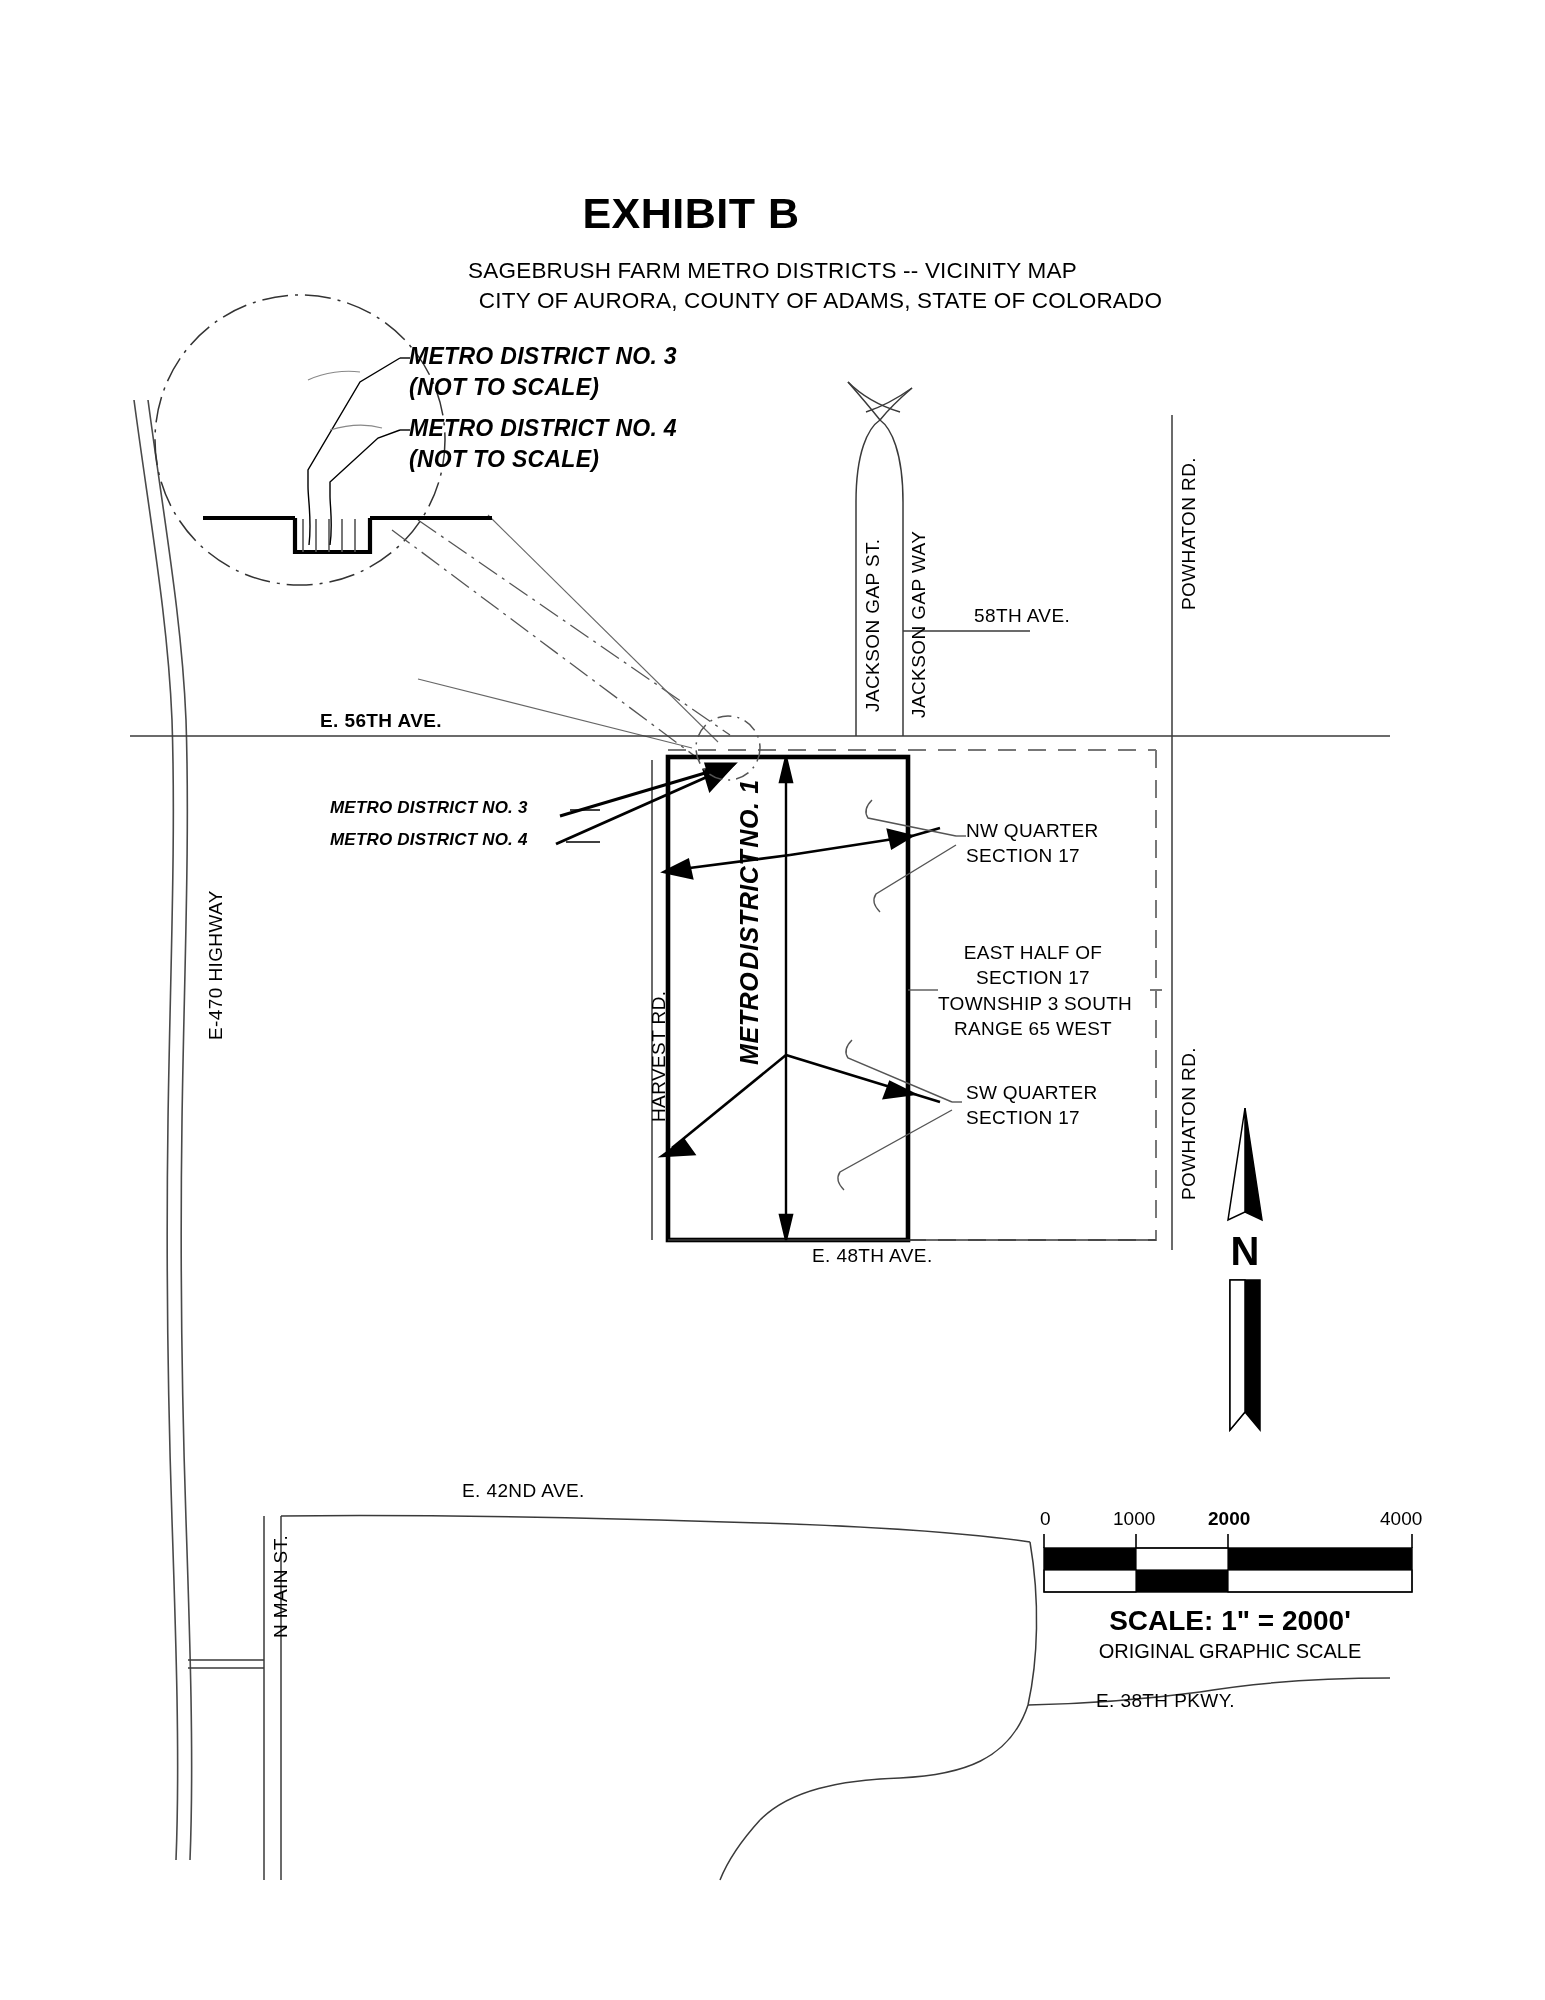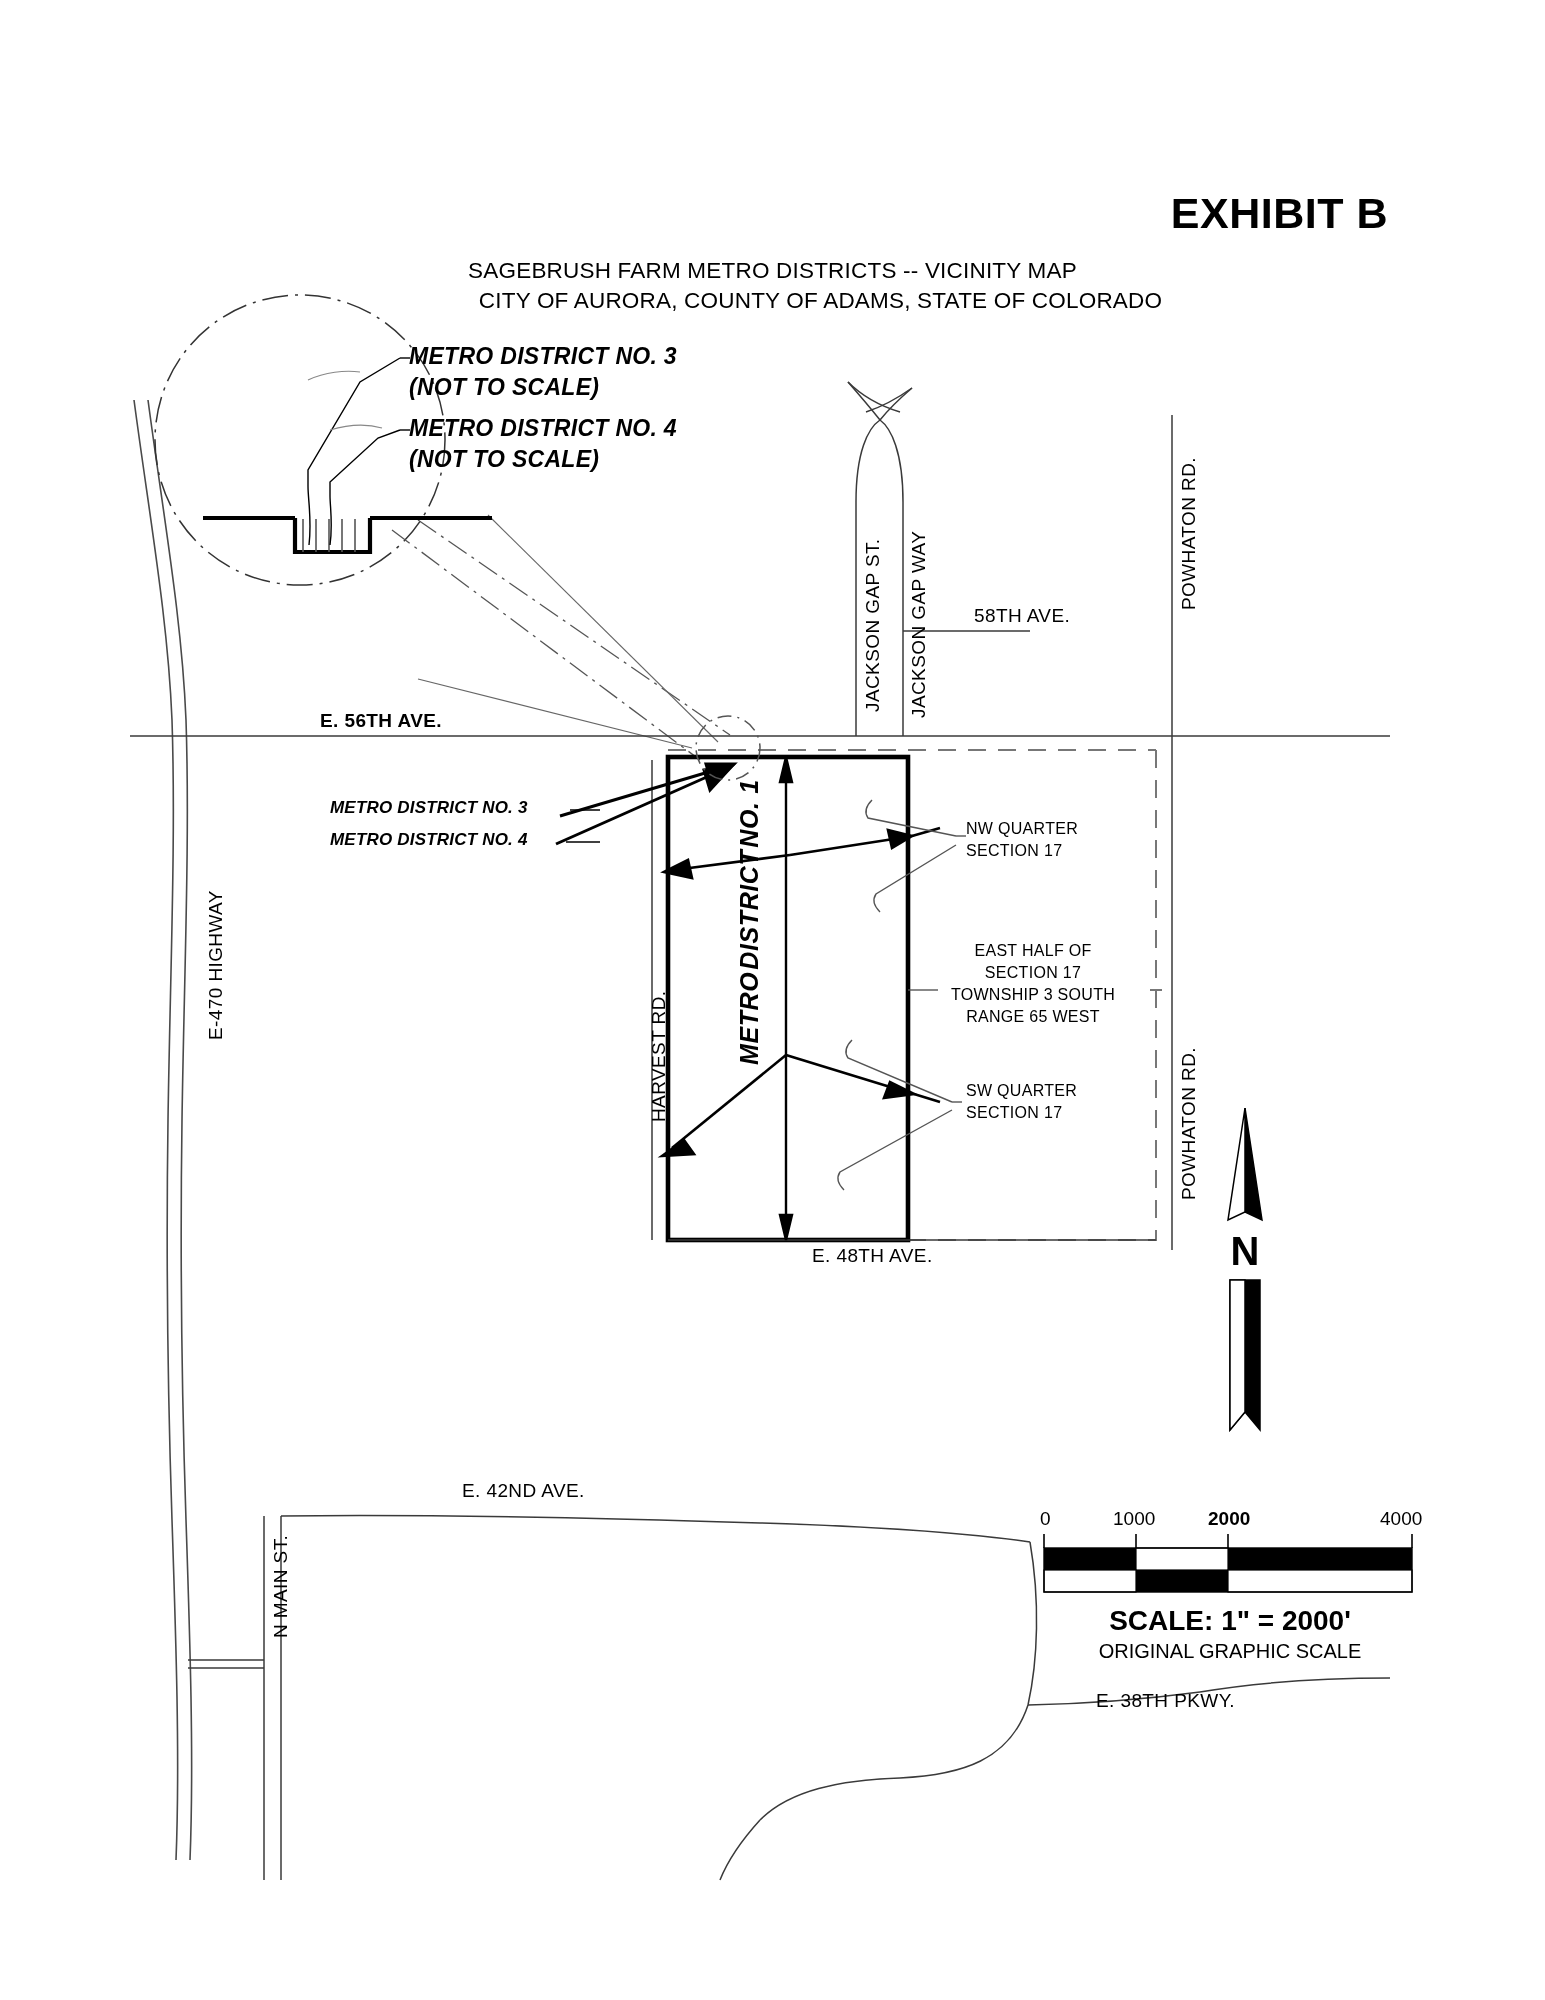--- a/index.html
+++ b/index.html
@@ -55,21 +55,21 @@
     font-size: 19px;
     letter-spacing: 0.4px;
   }
   .road-v {
     font-size: 19px;
     letter-spacing: 0.4px;
     transform-origin: 0 0;
     transform: rotate(-90deg);
   }
   .annot {
-    font-size: 16px;
+    font-size: 19px;
     letter-spacing: 0.3px;
     text-align: center;
   }
   .scalenum {
     font-size: 19px;
   }
   .scaletitle {
     font-size: 28px;
     font-weight: bold;
   }
@@ -249,21 +249,21 @@
       <path d="M 1030 1542 C 1040 1600, 1038 1660, 1028 1705"></path>
       <path d="M 1028 1705 C 1010 1760, 962 1775, 900 1778"></path>
       <path d="M 900 1778 C 840 1780, 790 1790, 760 1820"></path>
       <path d="M 760 1820 C 740 1842, 728 1860, 720 1880"></path>
 
       <path d="M 1028 1705 C 1080 1704, 1140 1700, 1200 1692"></path>
       <path d="M 1200 1692 C 1260 1682, 1320 1678, 1390 1678"></path>
     </g>
   </svg>
 
-  <div class="t title" style="left:16px; top:188px; width:1372px; text-align:right;">EXHIBIT B</div>
+  <div class="t title" style="left:5px; top:188px; width:1372px; text-align:center;">EXHIBIT B</div>
 
   <div class="t subtitle" style="left:0; top:258px; width:1545px; text-align:center;">SAGEBRUSH FARM METRO DISTRICTS -- VICINITY MAP</div>
 
   <div class="t subtitle" style="left:0; top:288px; width:1545px; text-align:center;padding-left:48px;">CITY OF AURORA, COUNTY OF ADAMS, STATE OF COLORADO</div>
 
   <div class="t callout" style="left:409px; top:343px;">METRO DISTRICT NO. 3</div>
   <div class="t callout" style="left:409px; top:374px;">(NOT TO SCALE)</div>
 
   <div class="t callout" style="left:409px; top:415px;">METRO DISTRICT NO. 4</div>
   <div class="t callout" style="left:409px; top:446px;">(NOT TO SCALE)</div>

